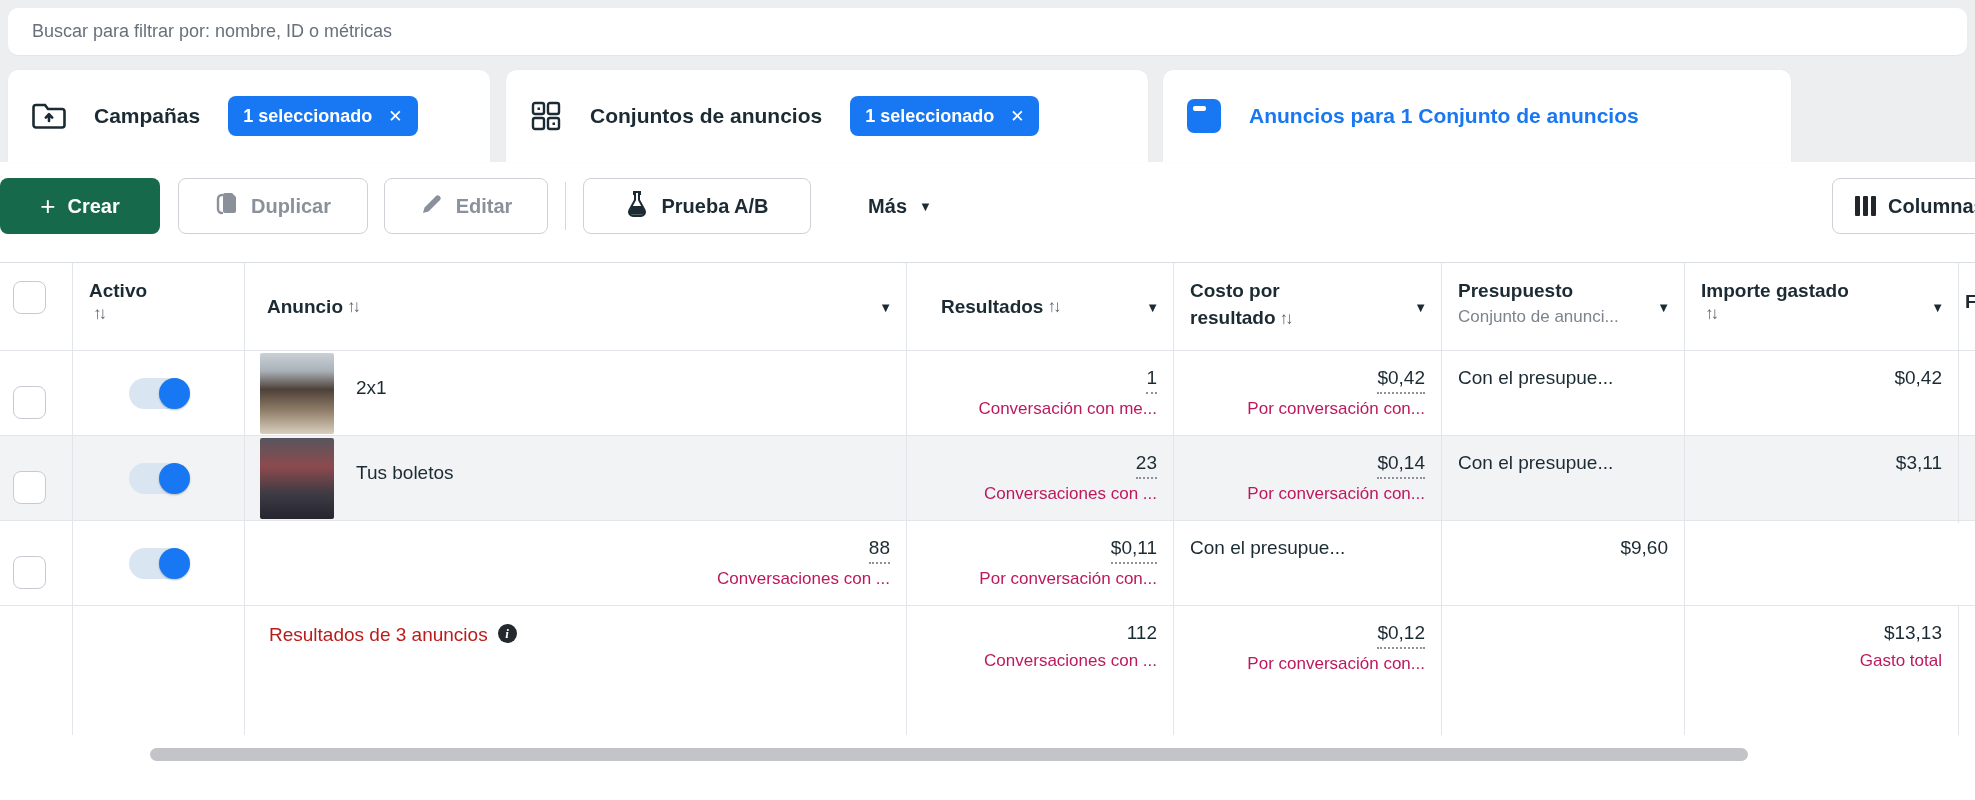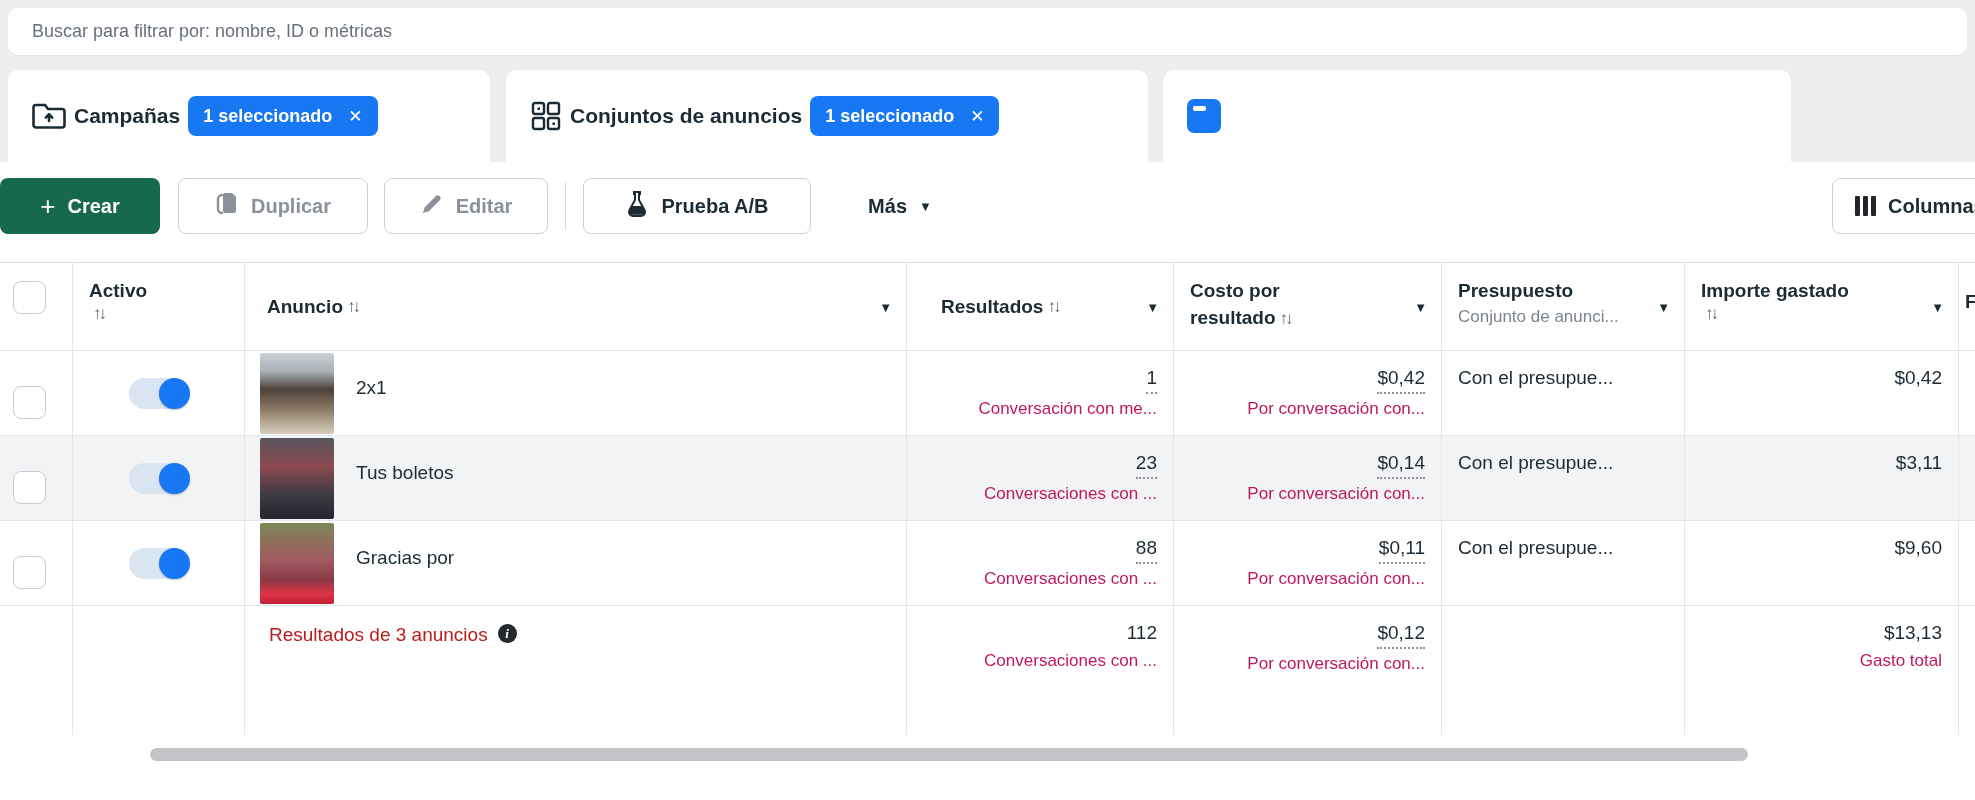--- a/index.html
+++ b/index.html
@@ -20,21 +20,21 @@
   .search-bar input {
     border:none; outline:none; background:transparent; width:100%;
     font-family:"Liberation Sans", sans-serif; font-size:18px; color:#701a75;
     padding:0 24px;
   }
   .search-bar input::placeholder { color:#67707b; opacity:1; }
 
   
   .tab {
     position:absolute; top:70px; height:92px; background:#ffffff;
-    border-radius:10px 10px 0 0; display:flex; align-items:center; gap:8px;
+    border-radius:10px 10px 0 0; display:flex; align-items:center; gap:28px;
     padding:0 24px; box-shadow:0 0 1px rgba(0,0,0,0.08);
   }
   .tab-label { font-size:21px; font-weight:700; color:#1c2b33; white-space:nowrap; }
   .tab.active .tab-label { color:#1877f2; }
   .badge {
     height:40px; background:#1877f2; border-radius:8px; color:#ffffff;
     display:flex; align-items:center; gap:16px; padding:0 15px;
     font-size:18px; font-weight:700; white-space:nowrap;
   }
   .badge .x { font-size:17px; font-weight:400; cursor:pointer; }
@@ -167,20 +167,21 @@
   </span>
   <span class="tab-label">Conjuntos de anuncios</span>
   <span class="badge">
     <span>1 seleccionado</span>
     <span class="x">✕</span>
   </span>
 </div>
 
 <div class="tab active" style="left:1163px; width:628px;">
   <span class="icon-adcard"></span>
+  <span class="tab-label">Anuncios para 1 Conjunto de anuncios</span>
 </div>
 
 <button class="toolbar-btn btn-create">
   <span class="plus">+</span>
   <span>Crear</span>
 </button>
 
 <button class="toolbar-btn btn-duplicate">
   <span>
     <svg width="24" height="26" viewBox="0 0 24 26">
@@ -324,24 +325,20 @@
 
   <div class="trow row">
     <div class="cell">
         <span class="checkbox"></span>
       </div>
     <div class="cell">
         <span class="toggle">
           <span class="knob"></span>
         </span>
       </div>
-    <div class="cell c-ad">
-      <span class="thumb t3"></span>
-      <span class="ad-name">Gracias por</span>
-    </div>
     <div class="cell c-num">
       <span class="num dotted">88</span>
       <span class="sub">Conversaciones con ...</span>
     </div>
     <div class="cell c-num">
       <span class="num dotted">$0,11</span>
       <span class="sub">Por conversación con...</span>
     </div>
     <div class="cell c-budget">
         <span class="budget">Con el presupue...</span>

